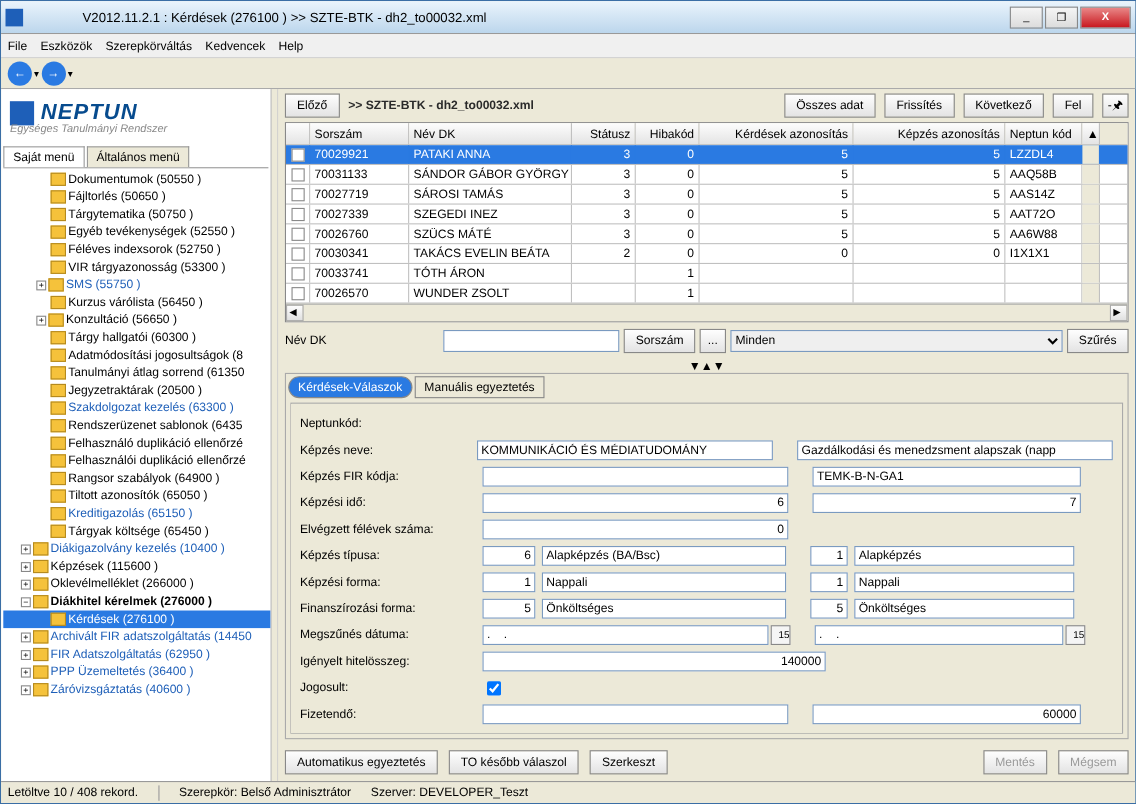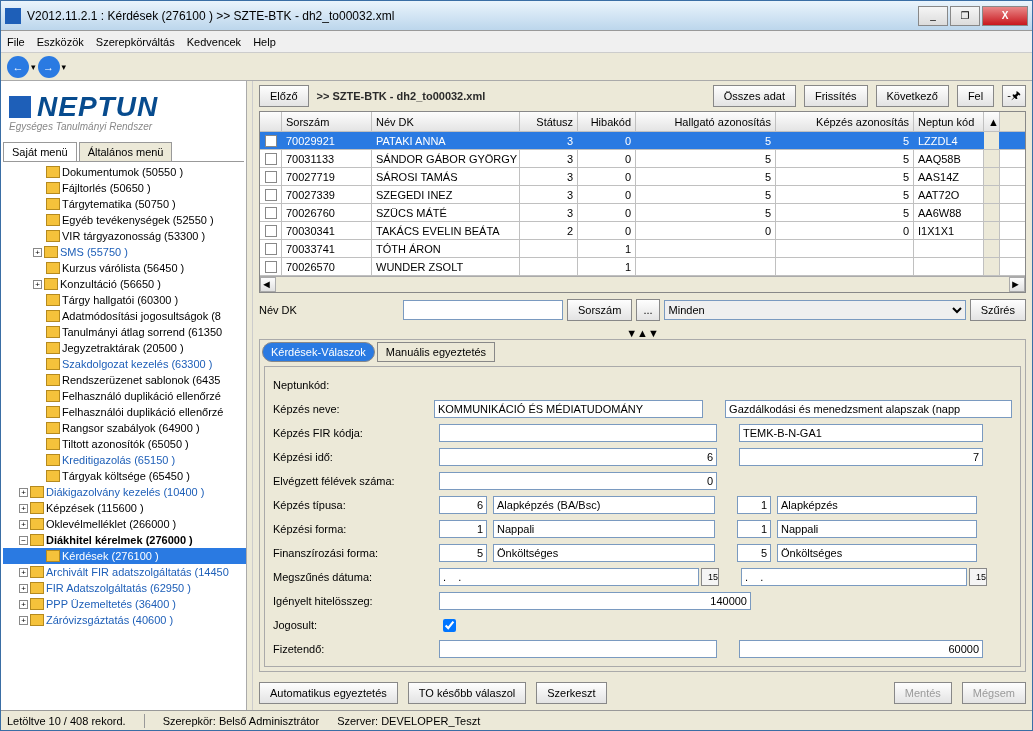--- a/index.html
+++ b/index.html
@@ -1,31 +1,31 @@
 <!DOCTYPE html>
 <html><head>
 <meta charset="utf-8">
 <style>
 * { box-sizing: border-box; font-family: Tahoma, Arial, sans-serif; font-size: 11px; }
 body { margin: 0; background: #fff; }
 .window { width: 1033px; height: 731px; border: 1px solid #3a6ea5; display: flex; flex-direction: column; background: #ece9d8; }
-.titlebar { height: 30px; background: linear-gradient(#eaf4fc, #bcd6ec); display: flex; align-items: center; padding: 0 4px; border-bottom: 1px solid #999; }
+.titlebar { height: 30px; background: linear-gradient(#eaf4fc, #bcd6ec); display: flex; align-items: center; padding: 0 4px; border-bottom: 1px solid #999; gap: 48px; }
 .titlebar .icon { width: 16px; height: 16px; background: #1e5fb8; margin-right: 6px; }
 .titlebar .title { flex: 1; color: #000; font-size: 12px; }
 .titlebar .winbtns { display: flex; gap: 2px; }
 .winbtn { width: 30px; height: 20px; background: linear-gradient(#f5f5f5,#dcdcdc); border: 1px solid #888; display: flex; align-items: center; justify-content: center; font-size: 10px; }
 .winbtn.close { background: linear-gradient(#e98888,#c8171e); color: #fff; font-weight: bold; width: 46px; }
 .menubar { height: 22px; background: #f0f0f0; border-bottom: 1px solid #ccc; display: flex; align-items: center; padding: 0 6px; gap: 12px; }
 .menubar span { color: #000; }
 .navbar { height: 28px; background: #ece9d8; border-bottom: 1px solid #aaa; display: flex; align-items: center; padding: 0 6px; gap: 2px; }
 .navbtn { width: 22px; height: 22px; background: #2a7ae2; border-radius: 11px; color: #fff; display: flex; align-items: center; justify-content: center; }
 .content { flex: 1; display: flex; overflow: hidden; }
 .left { width: 246px; border-right: 1px solid #aaa; background: #fff; display: flex; flex-direction: column; }
 .logo { padding: 10px 8px; }
-.logo-main { color: #074b8e; font-size: 28px; font-weight: 900; letter-spacing: 1px; font-style: italic; }
+.logo-main { color: #074b8e; font-size: 20px; font-weight: 900; letter-spacing: 1px; font-style: italic; }
 .logo-sub { color: #888; font-size: 10px; font-style: italic; margin-top: -2px; }
 .tabstrip { display: flex; border-bottom: 1px solid #999; margin: 0 2px; }
 .tab { padding: 3px 8px; border: 1px solid #999; border-bottom: none; background: #ece9d8; margin-right: 2px; }
 .tab.active { background: #fff; }
 .tree { flex: 1; overflow-y: auto; overflow-x: hidden; padding: 2px 0 2px 2px; }
 .tree-item { display: flex; align-items: center; gap: 2px; padding: 0 2px; height: 16px; white-space: nowrap; cursor: default; }
 .tree-item.indent1 { padding-left: 16px; }
 .tree-item.indent2 { padding-left: 30px; }
 .tree-toggle { width: 9px; height: 9px; border: 1px solid #888; font-size: 8px; line-height: 7px; text-align: center; background: #fff; }
 .tree-icon { width: 14px; height: 12px; background: #f5c23b; border: 1px solid #b58a1e; }
@@ -141,20 +141,25 @@
             <span class="tree-label">Tárgytematika (50750  )</span>
           </div>
           <div class="tree-item indent2">
             <span style="width:11px;"></span>
             <span class="tree-icon"></span>
             <span class="tree-label">Egyéb tevékenységek (52550  )</span>
           </div>
           <div class="tree-item indent2">
             <span style="width:11px;"></span>
             <span class="tree-icon"></span>
+            <span class="tree-label">Féléves indexsorok (52750  )</span>
+          </div>
+          <div class="tree-item indent2">
+            <span style="width:11px;"></span>
+            <span class="tree-icon"></span>
             <span class="tree-label">VIR tárgyazonosság (53300  )</span>
           </div>
           <div class="tree-item indent2">
             <span class="tree-toggle">+</span>
             <span class="tree-icon"></span>
             <span class="tree-label blue">SMS (55750  )</span>
           </div>
           <div class="tree-item indent2">
             <span style="width:11px;"></span>
             <span class="tree-icon"></span>
@@ -286,21 +291,21 @@
         <button class="btn" style="padding:3px 4px;">-🖈</button>
       </div>
 
       <div class="grid-wrap">
         <div class="grid-head">
           <div class="grid-cell hdr col-chk"></div>
           <div class="grid-cell hdr col-n">Sorszám</div>
           <div class="grid-cell hdr col-name">Név DK</div>
           <div class="grid-cell hdr col-st">Státusz</div>
           <div class="grid-cell hdr col-err">Hibakód</div>
-          <div class="grid-cell hdr col-hall">Hallgató azonosítás</div>
+          <div class="grid-cell hdr col-hall">Kérdések azonosítás</div>
           <div class="grid-cell hdr col-kep">Képzés azonosítás</div>
           <div class="grid-cell hdr col-nk">Neptun kód</div>
           <div class="grid-cell hdr col-scroll">▲</div>
         </div>
         <div id="grid-body">
             <div class="grid-row selected">
               <div class="grid-cell col-chk">
                 <div class="chk"></div>
               </div>
               <div class="grid-cell col-n">70029921</div>

